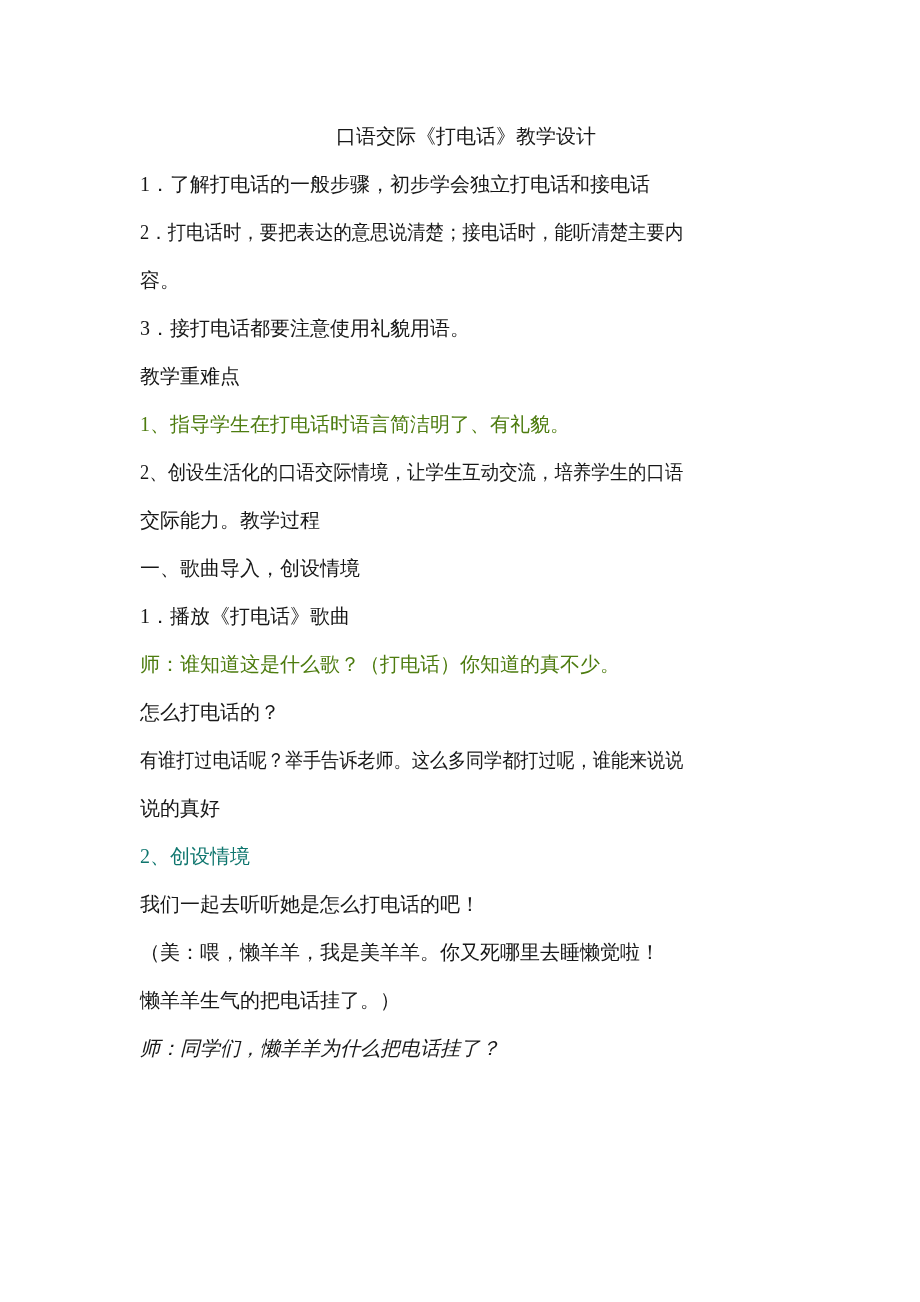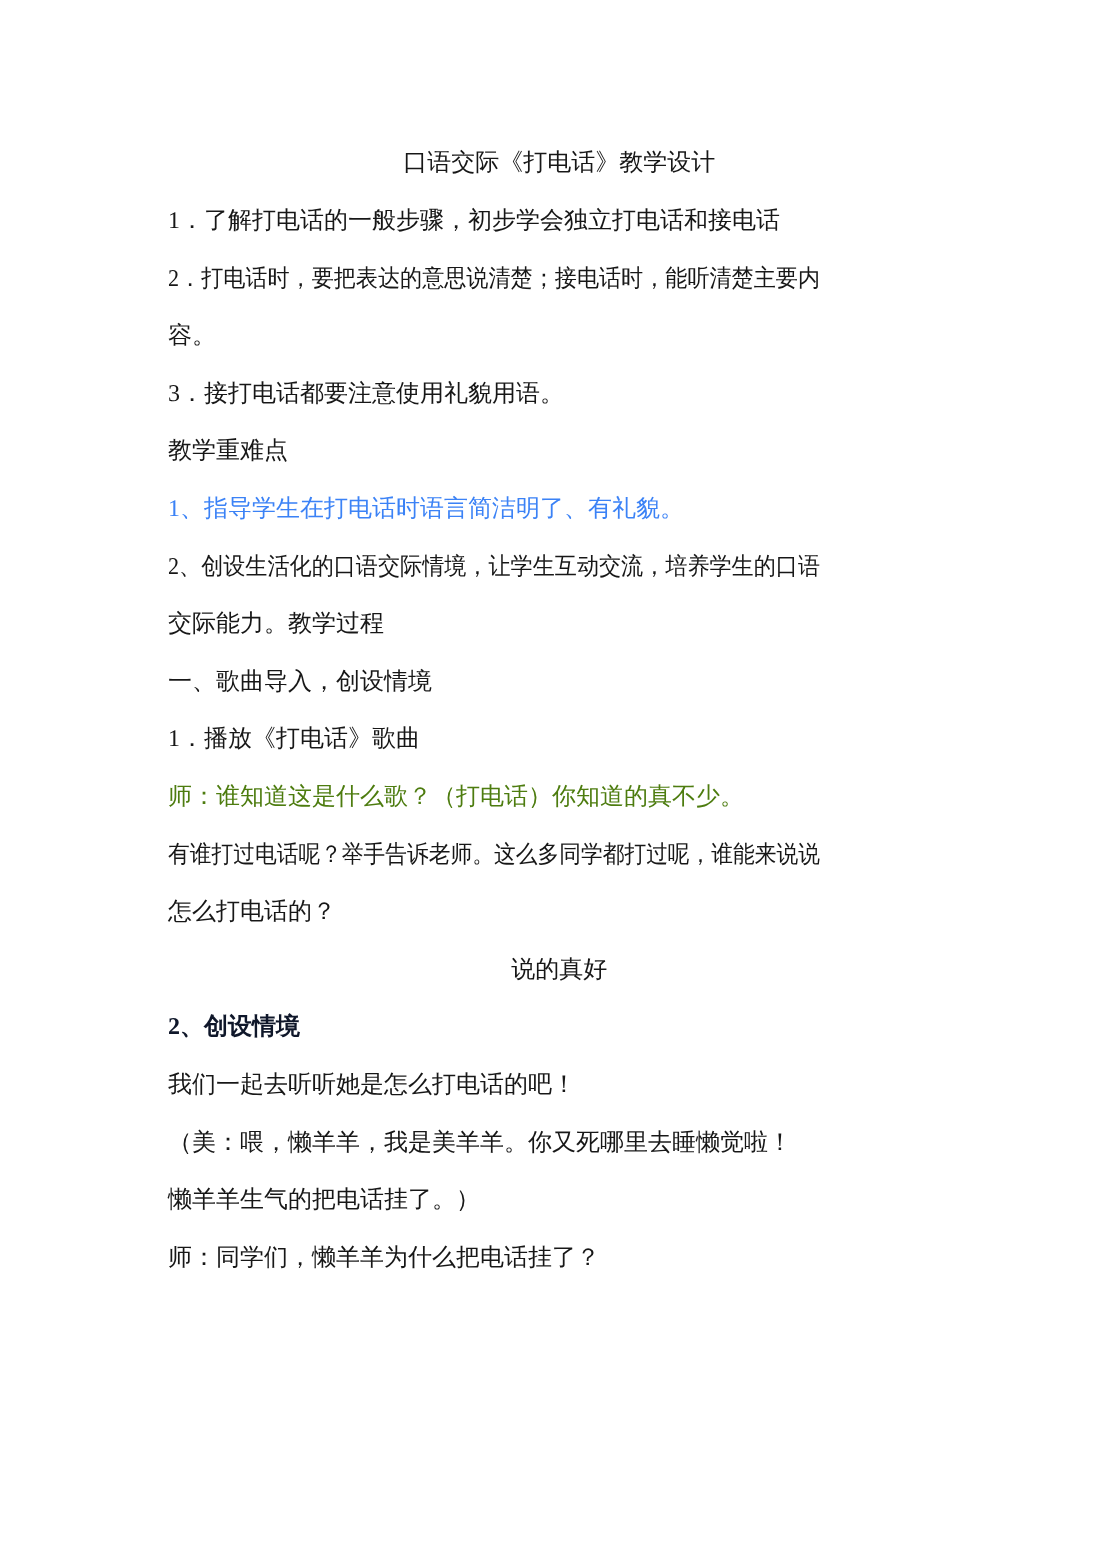--- a/index.html
+++ b/index.html
@@ -43,29 +43,29 @@
   <div class="textblock">
     <div class="line title-line" style="color: rgb(23, 23, 23);">
       <span class="txt">口语交际《打电话》教学设计</span>
     </div>
     <div id="body-lines">
         <div class="line" style="color: rgb(23, 23, 23);"><span class="txt">1．了解打电话的一般步骤，初步学会独立打电话和接电话</span></div>
         <div class="line" style="color: rgb(23, 23, 23);"><span class="txt" style="transform: scaleX(0.920904); transform-origin: left center;">2．打电话时，要把表达的意思说清楚；接电话时，能听清楚主要内</span></div>
         <div class="line" style="color: rgb(23, 23, 23);"><span class="txt">容。</span></div>
         <div class="line" style="color: rgb(23, 23, 23);"><span class="txt">3．接打电话都要注意使用礼貌用语。</span></div>
         <div class="line" style="color: rgb(23, 23, 23);"><span class="txt">教学重难点</span></div>
-        <div class="line" style="color: #3b82f6;"><span class="txt">1、指导学生在打电话时语言简洁明了、有礼貌。</span></div>
+        <div class="line" style="color: #4d7c0f;"><span class="txt">1、指导学生在打电话时语言简洁明了、有礼貌。</span></div>
         <div class="line" style="color: rgb(23, 23, 23);"><span class="txt" style="transform: scaleX(0.920904); transform-origin: left center;">2、创设生活化的口语交际情境，让学生互动交流，培养学生的口语</span></div>
         <div class="line" style="color: rgb(23, 23, 23);"><span class="txt">交际能力。教学过程</span></div>
         <div class="line" style="color: rgb(23, 23, 23);"><span class="txt">一、歌曲导入，创设情境</span></div>
         <div class="line" style="color: rgb(23, 23, 23);"><span class="txt">1．播放《打电话》歌曲</span></div>
         <div class="line" style="color: #4d7c0f;"><span class="txt">师：谁知道这是什么歌？（打电话）你知道的真不少。</span></div>
+        <div class="line" style="color: rgb(23, 23, 23);"><span class="txt">怎么打电话的？</span></div>
         <div class="line" style="color: rgb(23, 23, 23);"><span class="txt" style="transform: scaleX(0.905556); transform-origin: left center;">有谁打过电话呢？举手告诉老师。这么多同学都打过呢，谁能来说说</span></div>
-        <div class="line" style="color: rgb(23, 23, 23);"><span class="txt">怎么打电话的？</span></div>
-        <div class="line" style="color: rgb(23, 23, 23); text-align: center;"><span class="txt">说的真好</span></div>
-        <div class="line" style="color: #0f172a; font-weight: bold;"><span class="txt">2、创设情境</span></div>
+        <div class="line" style="color: rgb(23, 23, 23);"><span class="txt">说的真好</span></div>
+        <div class="line" style="color: #0f766e;"><span class="txt">2、创设情境</span></div>
         <div class="line" style="color: rgb(23, 23, 23);"><span class="txt">我们一起去听听她是怎么打电话的吧！</span></div>
         <div class="line" style="color: rgb(23, 23, 23);"><span class="txt">（美：喂，懒羊羊，我是美羊羊。你又死哪里去睡懒觉啦！</span></div>
         <div class="line" style="color: rgb(23, 23, 23);"><span class="txt">懒羊羊生气的把电话挂了。）</span></div>
-        <div class="line" style="color: rgb(23, 23, 23);"><span class="txt">师：同学们，懒羊羊为什么把电话挂了？</span></div>
+        <div class="line" style="color: rgb(23, 23, 23); font-style: italic;"><span class="txt">师：同学们，懒羊羊为什么把电话挂了？</span></div>
       </div>
   </div>
 </div>
 
 </body></html>

